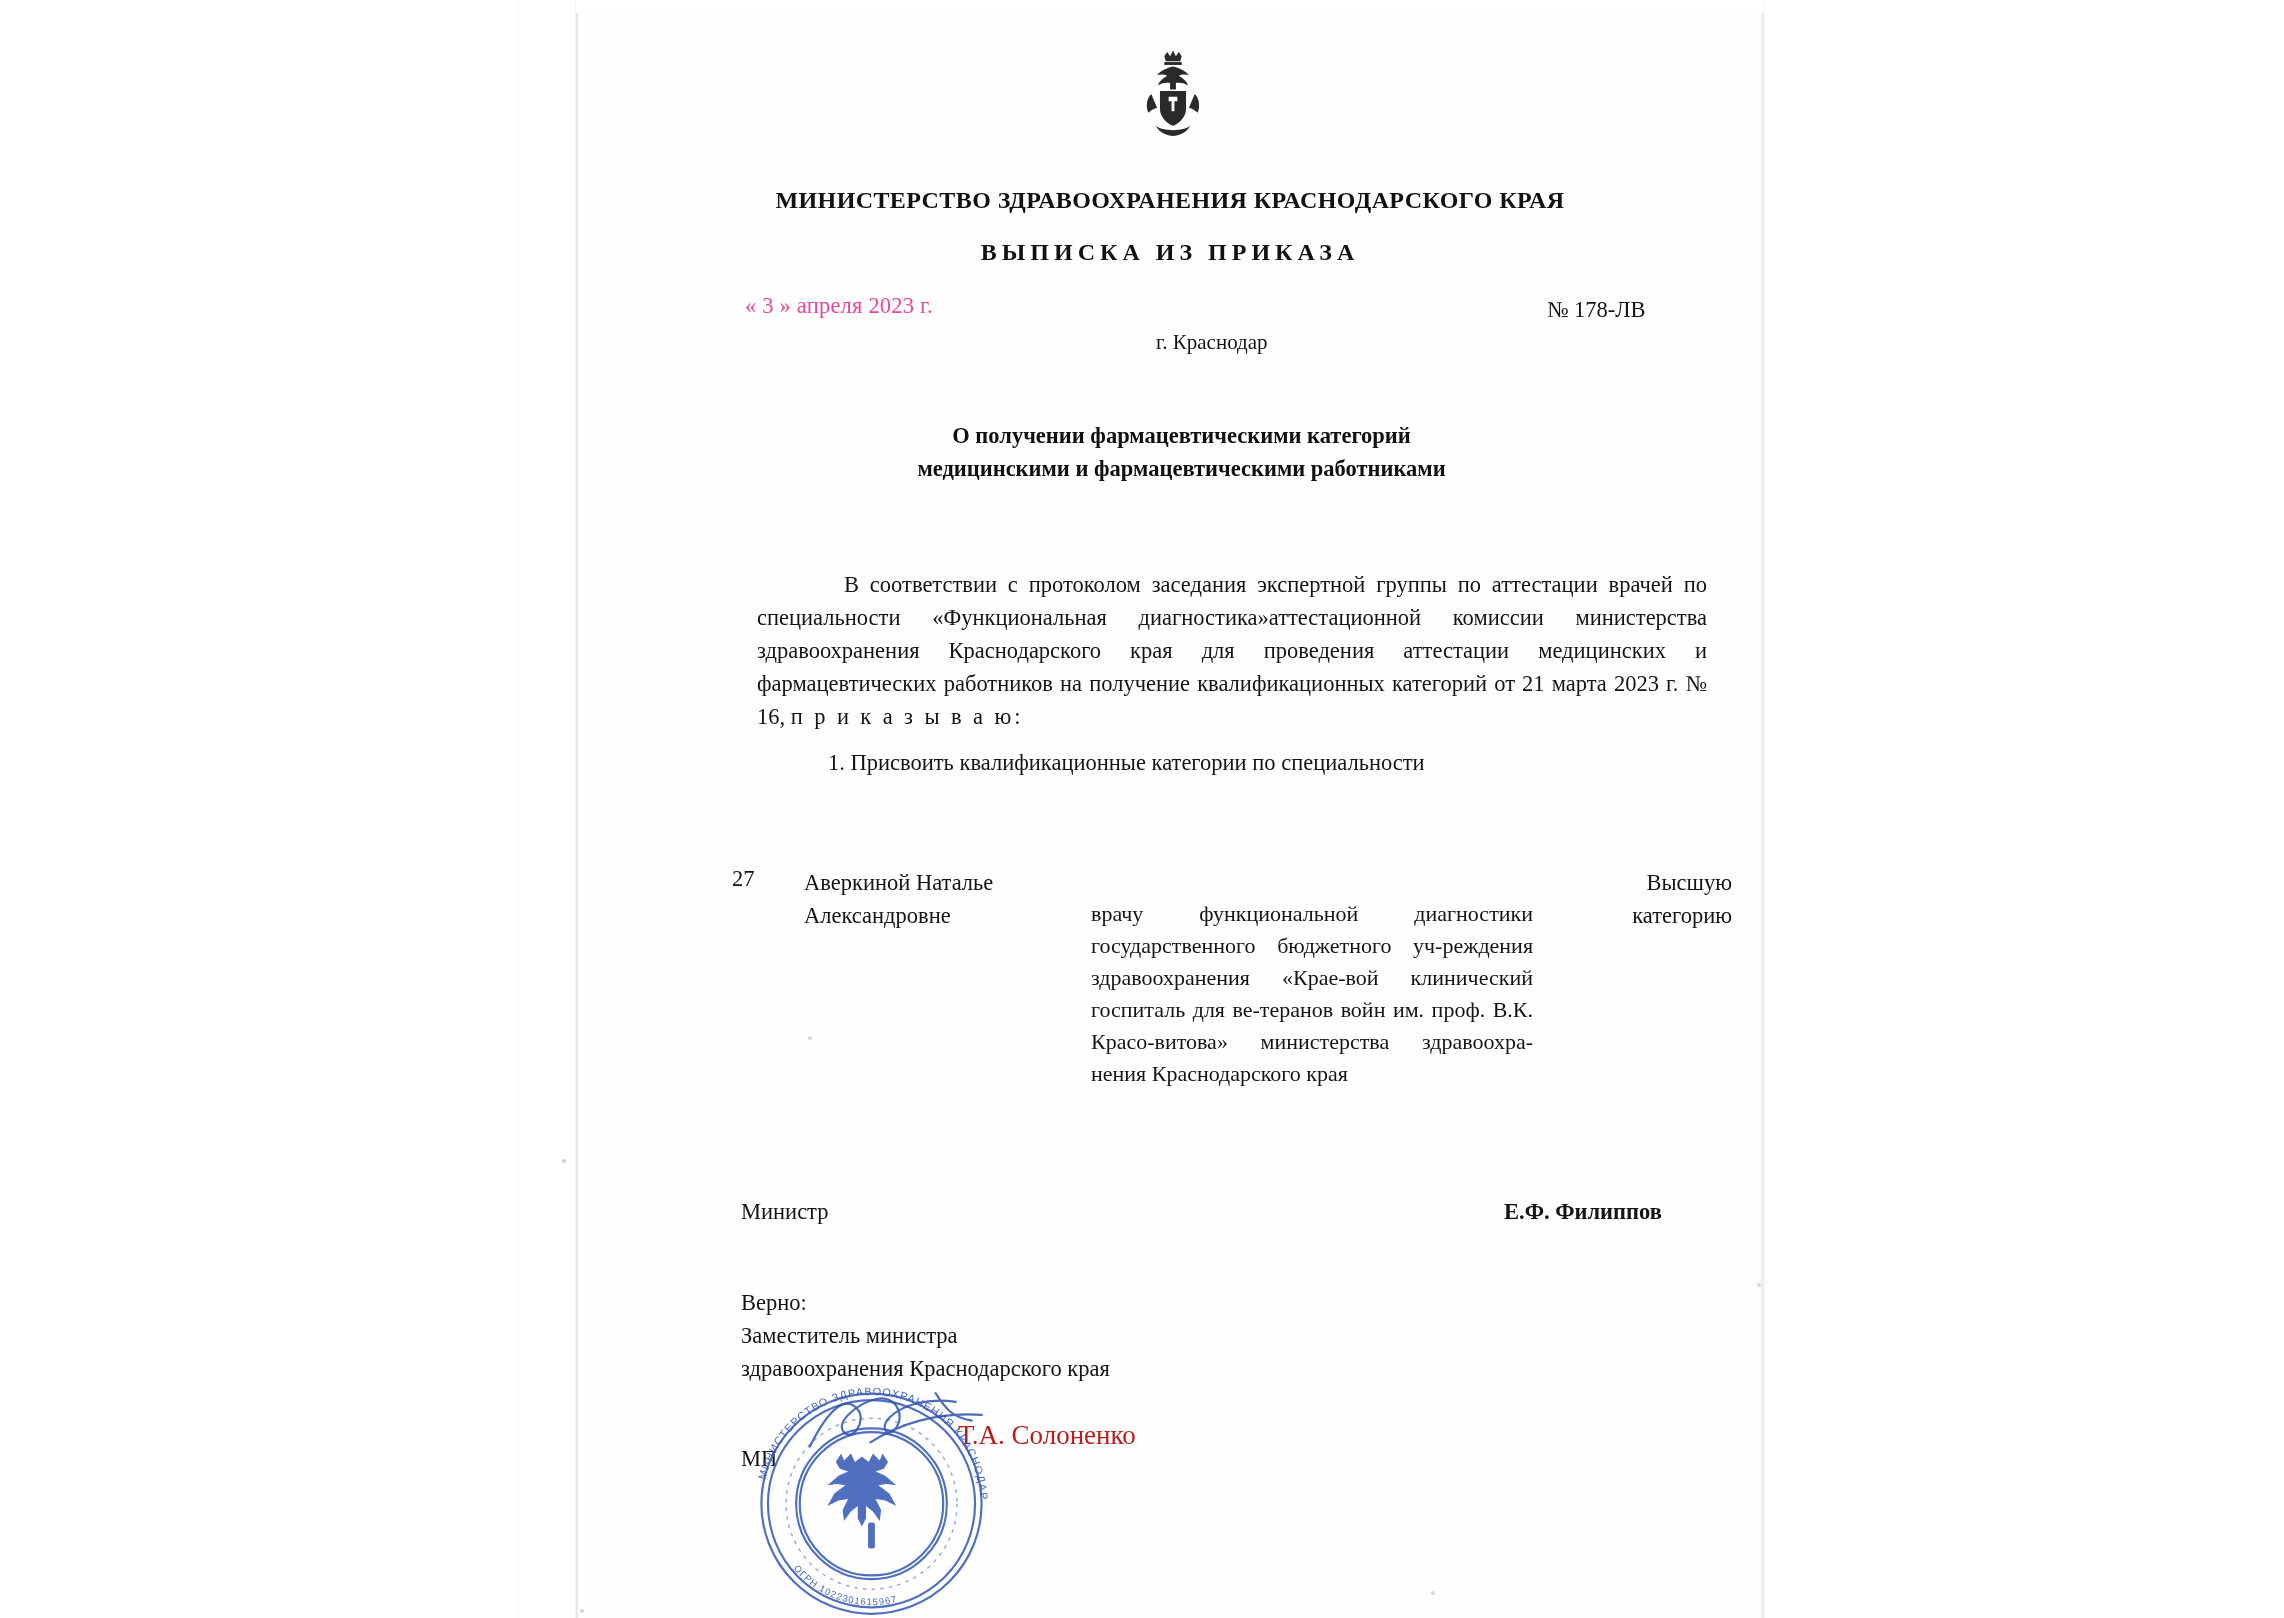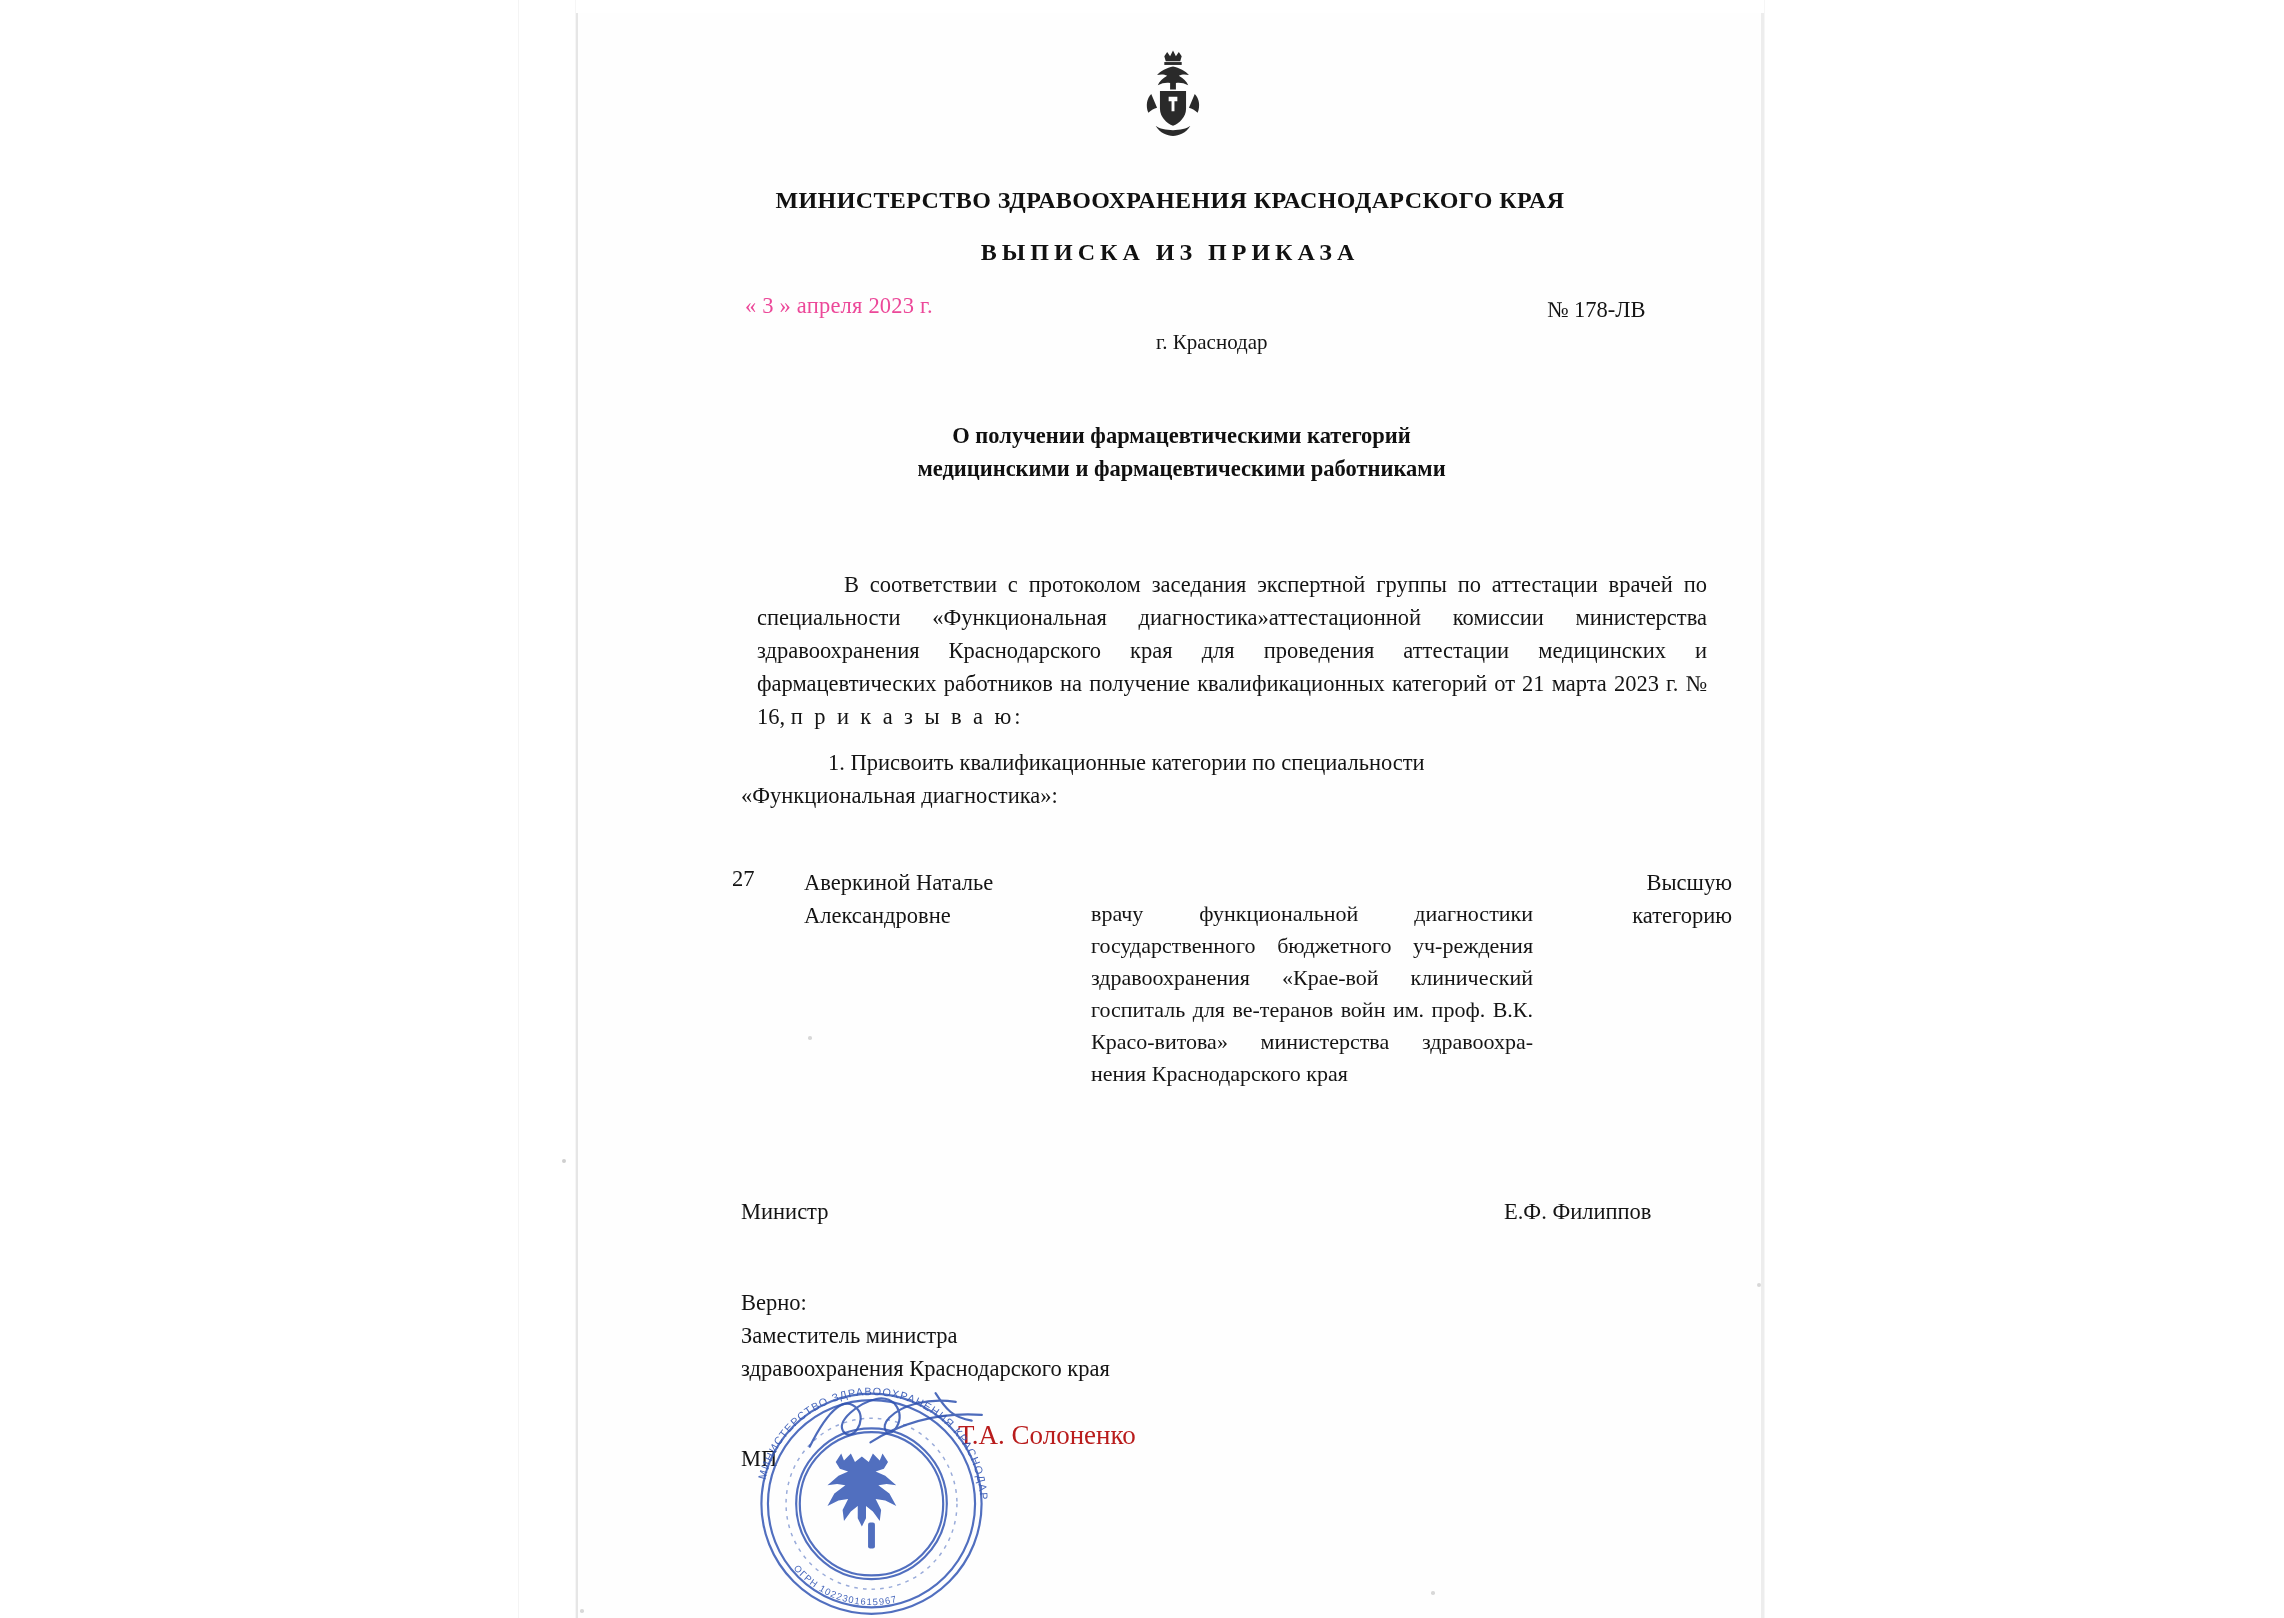--- a/index.html
+++ b/index.html
@@ -223,20 +223,21 @@
     top: 1199px;
     font-size: 22.5px;
     color: #141414;
   }
   .minister-name {
     position: absolute;
     left: 1504px;
     top: 1199px;
     font-size: 22.5px;
     color: #141414;
+    font-weight: bold;
   }
 
   .verno-block {
     position: absolute;
     left: 741px;
     top: 1286px;
     font-size: 22.5px;
     line-height: 33px;
     color: #141414;
   }
@@ -325,21 +326,20 @@
   <div>О получении фармацевтическими категорий</div>
   <div>медицинскими и фармацевтическими работниками</div>
 </div>
 
 <div class="body-block">
   <p class="indent"><span>В соответствии с протоколом заседания экспертной группы по аттестации врачей по специальности «Функциональная диагностика»аттестационной комиссии министерства здравоохранения Краснодарского края для проведения аттестации медицинских и фармацевтических работников на получение квалификационных категорий от 21 марта 2023 г.  № 16,</span> <span class="spaced">п р и к а з ы в а ю:</span></p>
 </div>
 
 <div class="clause">
   <div class="l1">1. Присвоить  квалификационные  категории  по специальности</div>
-  <div>«Функциональная диагностика»:</div>
 </div>
 
 <div class="award-row">
   <div class="col-num">27</div>
   <div class="col-name">Аверкиной Наталье Александровне</div>
   <div class="col-desc">врачу функциональной диагностики государственного бюджетного уч-реждения  здравоохранения «Крае-вой клинический госпиталь для ве-теранов войн   им. проф. В.К. Красо-витова» министерства здравоохра-нения   Краснодарского  края</div>
   <div class="col-cat">Высшую категорию</div>
 </div>
 
 <div class="minister-label">Министр</div>

